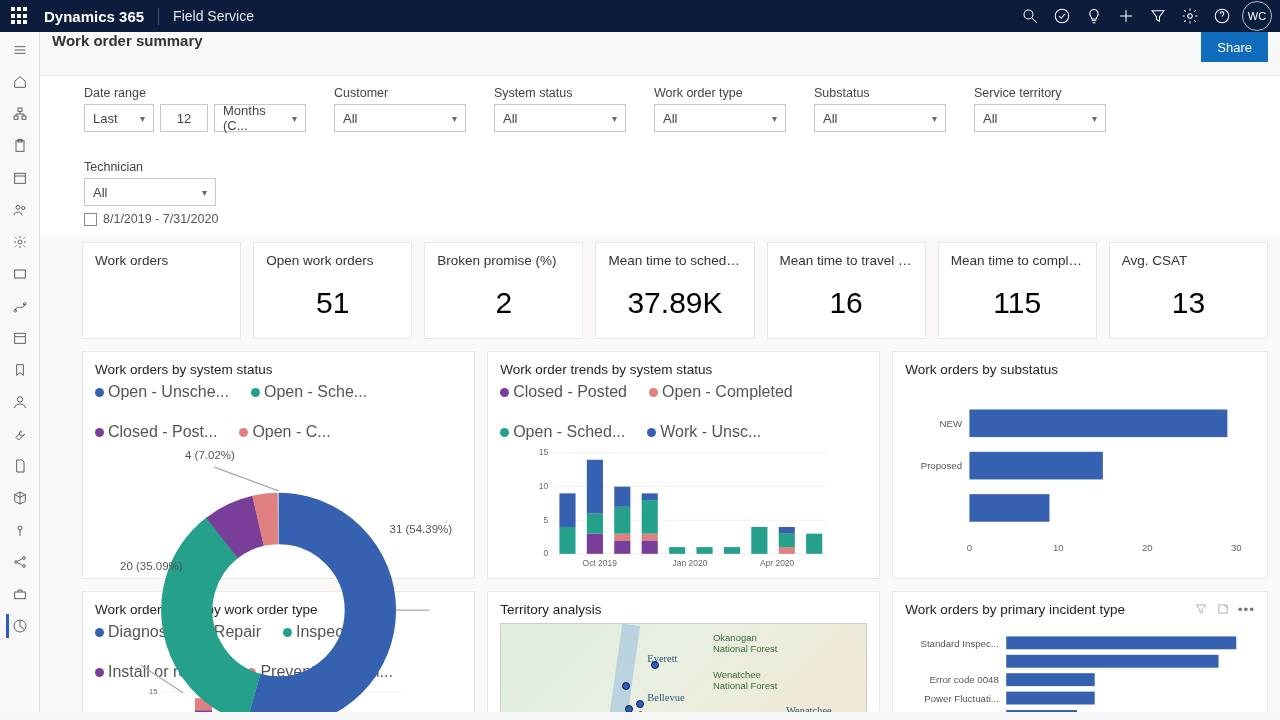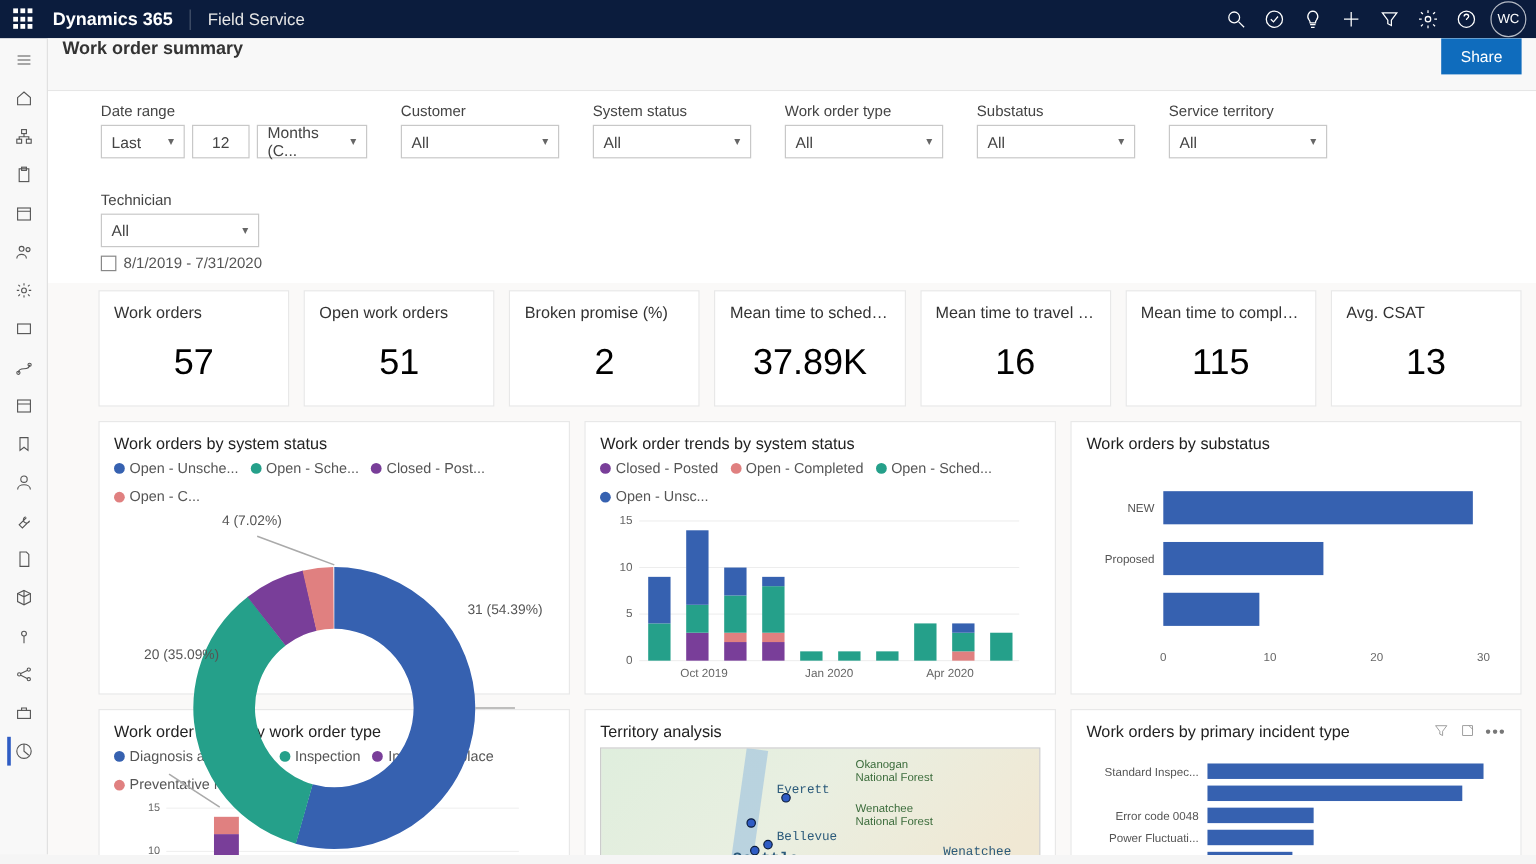--- a/index.html
+++ b/index.html
@@ -41,37 +41,37 @@
   .kpi{flex:1;background:#fff;border:1px solid #e8e8e8;padding:10px 12px 18px;min-width:0}
   .kpit{font-size:13.5px;color:#333;white-space:nowrap;overflow:hidden;text-overflow:ellipsis}
   .kpiv{font-size:30px;font-weight:400;color:#000;text-align:center;margin-top:18px}
 
   .chartrow{display:flex;gap:12px;margin:0 0 12px 30px}
   .card{background:#fff;border:1px solid #e8e8e8;padding:10px 12px 4px;display:flex;flex-direction:column;min-width:0}
   .card.h1{height:228px}.card.h2{height:200px}
   .ctitle{font-size:13.5px;color:#222;margin-bottom:6px;display:flex;align-items:center}
   .ctitle .ticons{margin-left:auto;display:flex;gap:8px;color:#777}
   .ctitle .ticons svg{width:14px;height:14px;stroke:#777;fill:none}
-  .leg{display:flex;flex-wrap:wrap;gap:10px;font-size:12px;color:#555;margin-bottom:4px}
+  .leg{display:flex;flex-wrap:wrap;gap:22px;font-size:16px;color:#555;margin-bottom:4px}
   .leg span{display:flex;align-items:center;gap:4px}
   .bul{width:9px;height:9px;border-radius:50%;display:inline-block}
 
   .donutwrap{flex:1;display:flex;align-items:center;justify-content:center;position:relative}
   svg.chart{width:100%;height:100%}
   .dlabel{position:absolute;font-size:11.5px;color:#555}
 
   .barsvg{flex:1}
   .gl{stroke:#ddd;stroke-width:.5}
   .tick{font-size:10.5px;fill:#666}
   .cat{font-size:10.5px;fill:#555;text-anchor:end}
 
   .mapcard{position:relative}
   .map{flex:1;background:linear-gradient(135deg,#dfeedd 0%,#e9efe1 40%,#f0e8d4 80%);border:1px solid #ccc;position:relative;overflow:hidden}
   .map .mtxt{position:absolute;font-size:10.5px;color:#2b5a7a}
-  .map .city{font-family:Liberation Mono, monospace}
+  .map .city{font-family:Liberation Serif, serif}
   .map .dot{position:absolute;width:8px;height:8px;background:#2f5cc4;border:1px solid #0b1c3d;border-radius:50%}
   .map .river{position:absolute;background:#9bc0dd;opacity:.6}
 </style>
 </head>
 <body>
 
 <div class="topbar">
   <div class="waffle">
     <span></span>
       <span></span>
@@ -320,21 +320,20 @@
     <div class="filtnote">
         <span class="calicon"></span>
         <span>8/1/2019 - 7/31/2020</span>
       </div>
 
     <div class="content">
 
       <div class="kpis">
         <div class="kpi">
             <div class="kpit">Work orders</div>
-            <div class="kpiv">57</div>
           </div>
         <div class="kpi">
             <div class="kpit">Open work orders</div>
             <div class="kpiv">51</div>
           </div>
         <div class="kpi">
             <div class="kpit">Broken promise (%)</div>
             <div class="kpiv">2</div>
           </div>
         <div class="kpi">
@@ -409,21 +408,21 @@
             <span>
                 <i class="bul" style="background:#e08080"></i>
                 <span>Open - Completed</span>
               </span>
             <span>
                 <i class="bul" style="background:#25a08a"></i>
                 <span>Open - Sched...</span>
               </span>
             <span>
                 <i class="bul" style="background:#3661b0"></i>
-                <span>Open - Unsc...</span>
+                <span>Work - Unsc...</span>
               </span>
           </div>
           <svg viewBox="0 0 380 160" class="barsvg">
             <g id="trends-status-g">
                 <line x1="28" y1="135" x2="368" y2="135" class="gl"></line>
                 <text x="22" y="138" class="tick" text-anchor="end">0</text>
                 <line x1="28" y1="93.33333333333334" x2="368" y2="93.33333333333334" class="gl"></line>
                 <text x="22" y="96.33333333333334" class="tick" text-anchor="end">5</text>
                 <line x1="28" y1="51.66666666666667" x2="368" y2="51.66666666666667" class="gl"></line>
                 <text x="22" y="54.66666666666667" class="tick" text-anchor="end">10</text>

